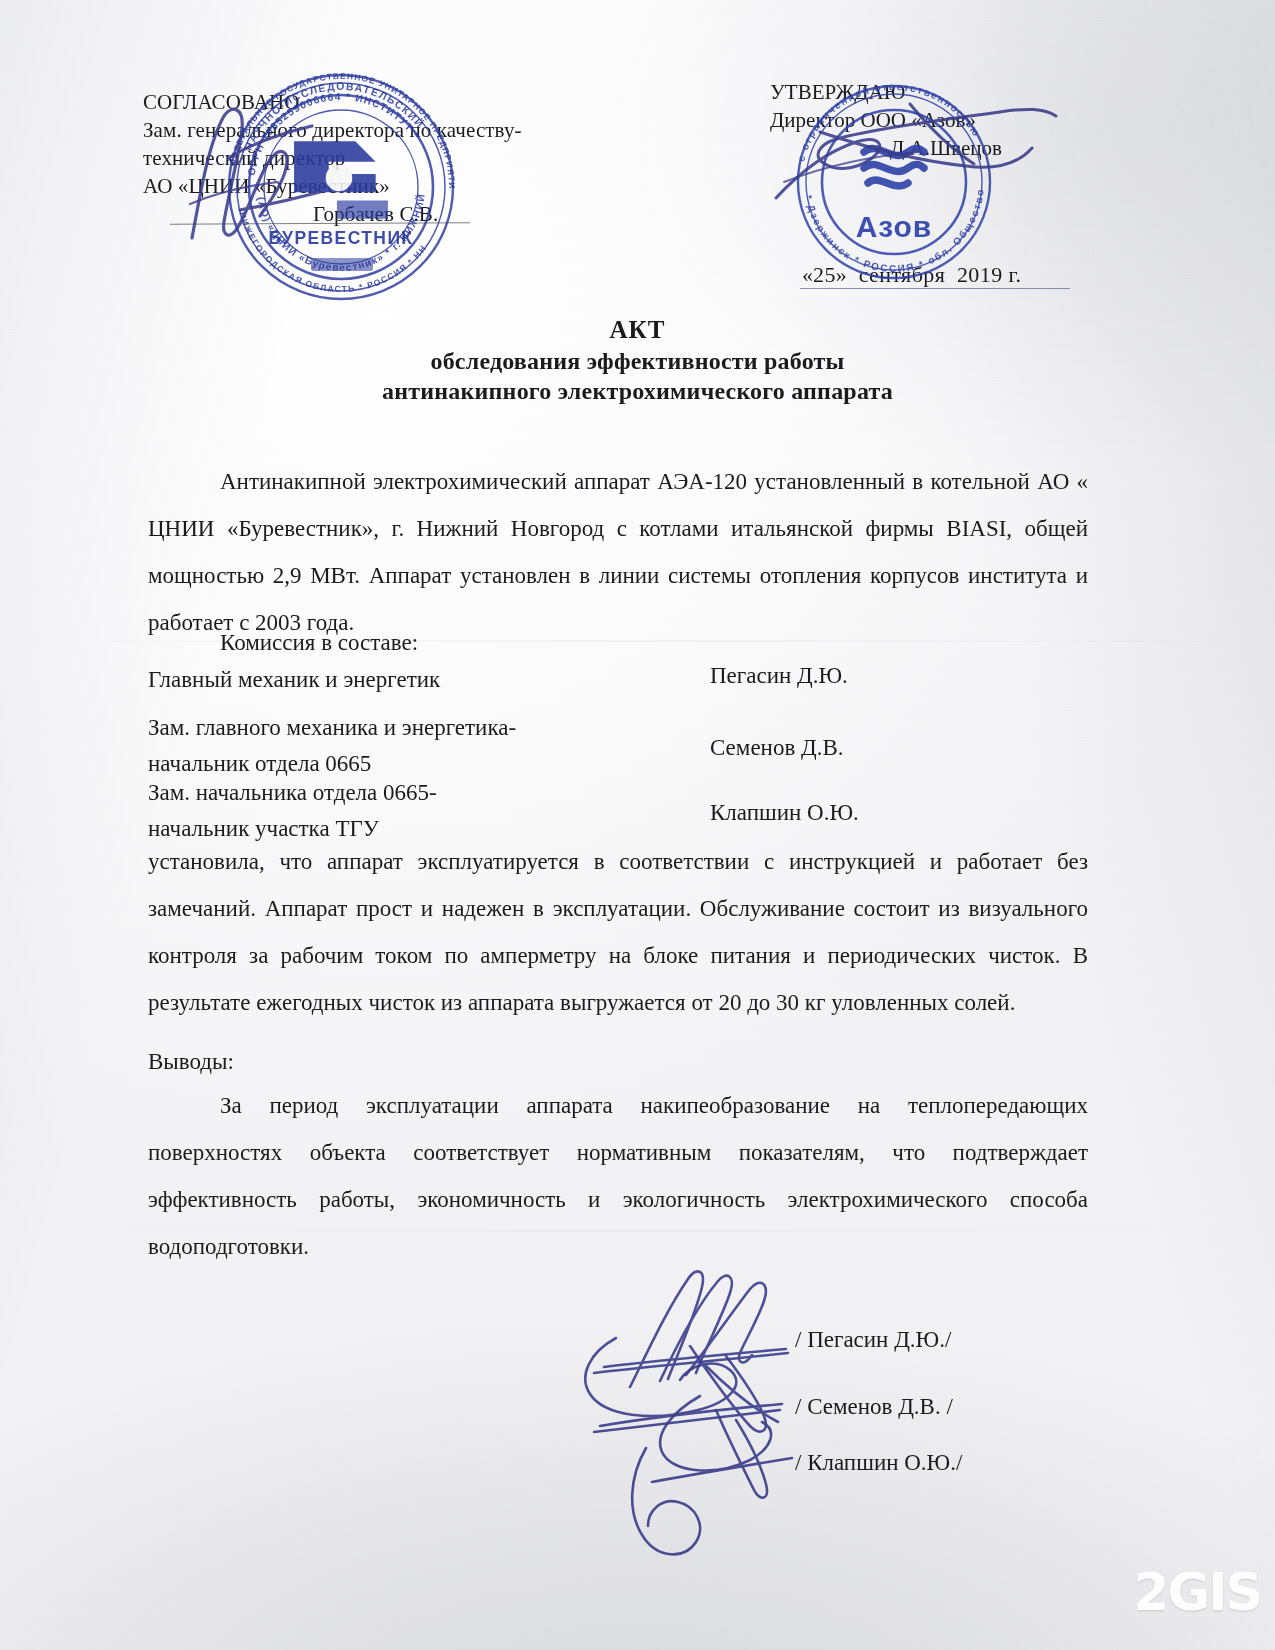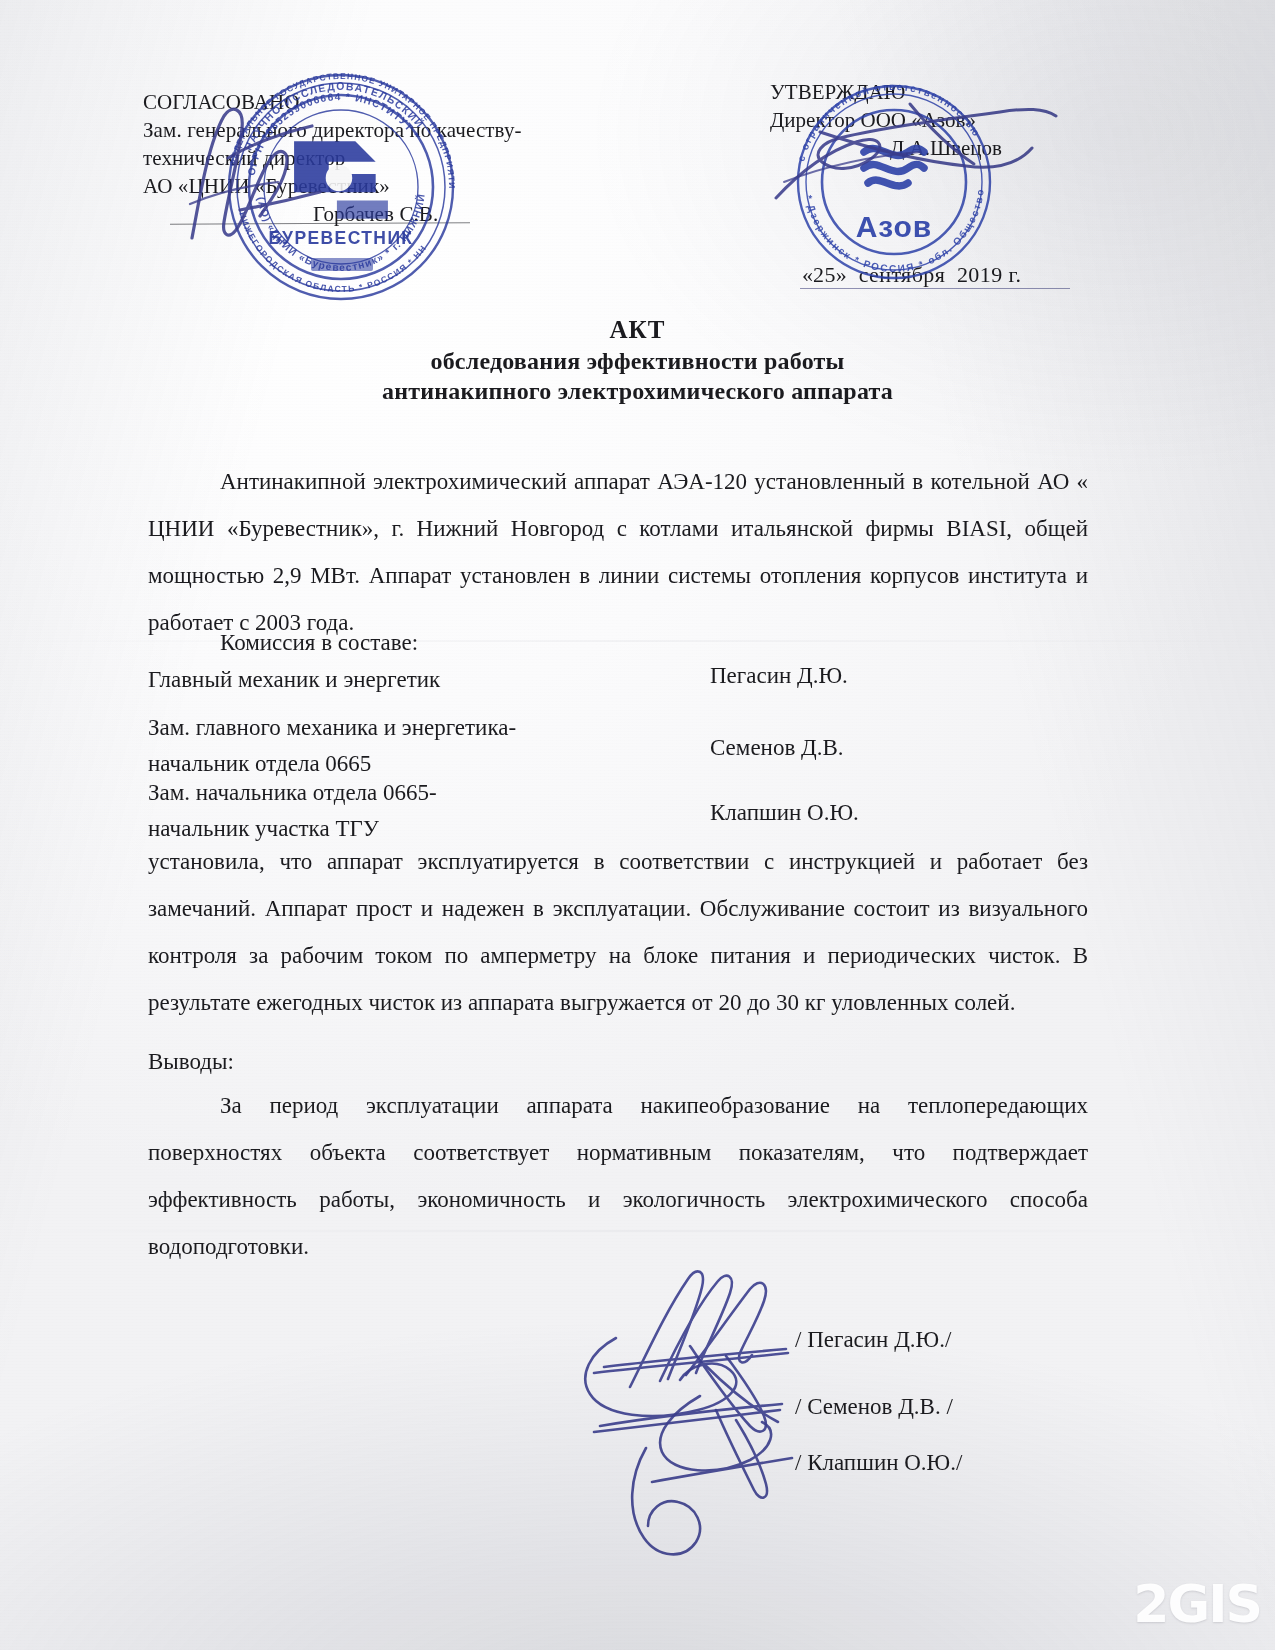--- a/index.html
+++ b/index.html
@@ -164,21 +164,21 @@
   .stamp svg { display: block; }
 
   
   .ink { position: absolute; pointer-events: none; }
   .ink svg { display: block; overflow: visible; }
 
   
   .watermark {
     position: absolute;
     right: 14px;
-    bottom: 16px;
+    bottom: 28px;
     font-family: "DejaVu Sans", sans-serif;
     font-weight: bold;
     font-size: 52px;
     letter-spacing: -2px;
     color: rgba(255,255,255,0.96);
     text-shadow: 0 1px 2px rgba(120,120,130,0.25);
     user-select: none;
   }
 </style>
 </head>

